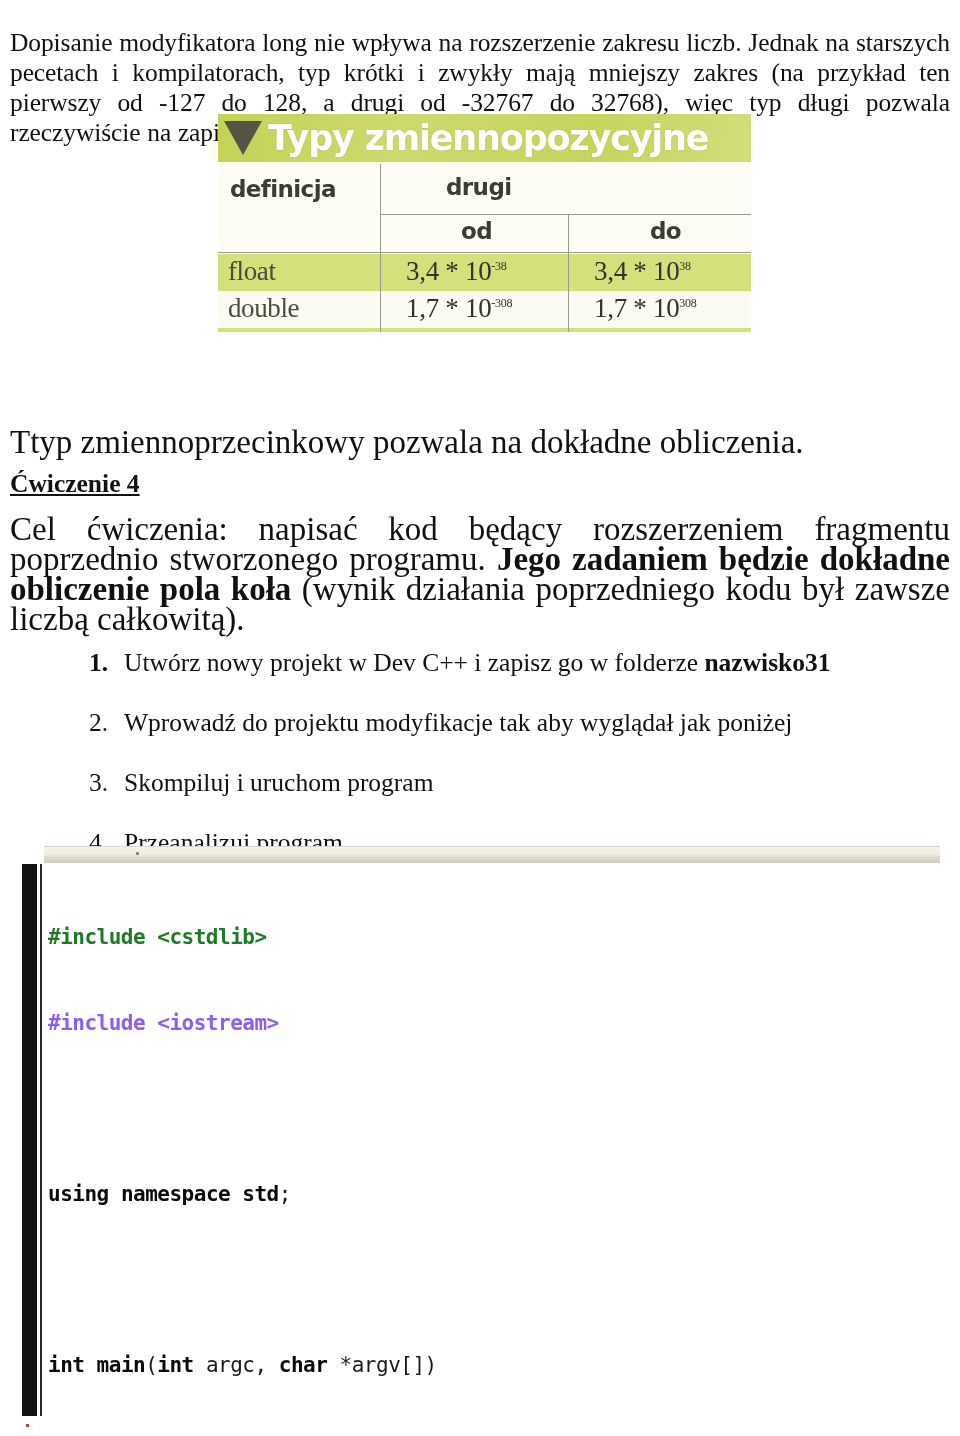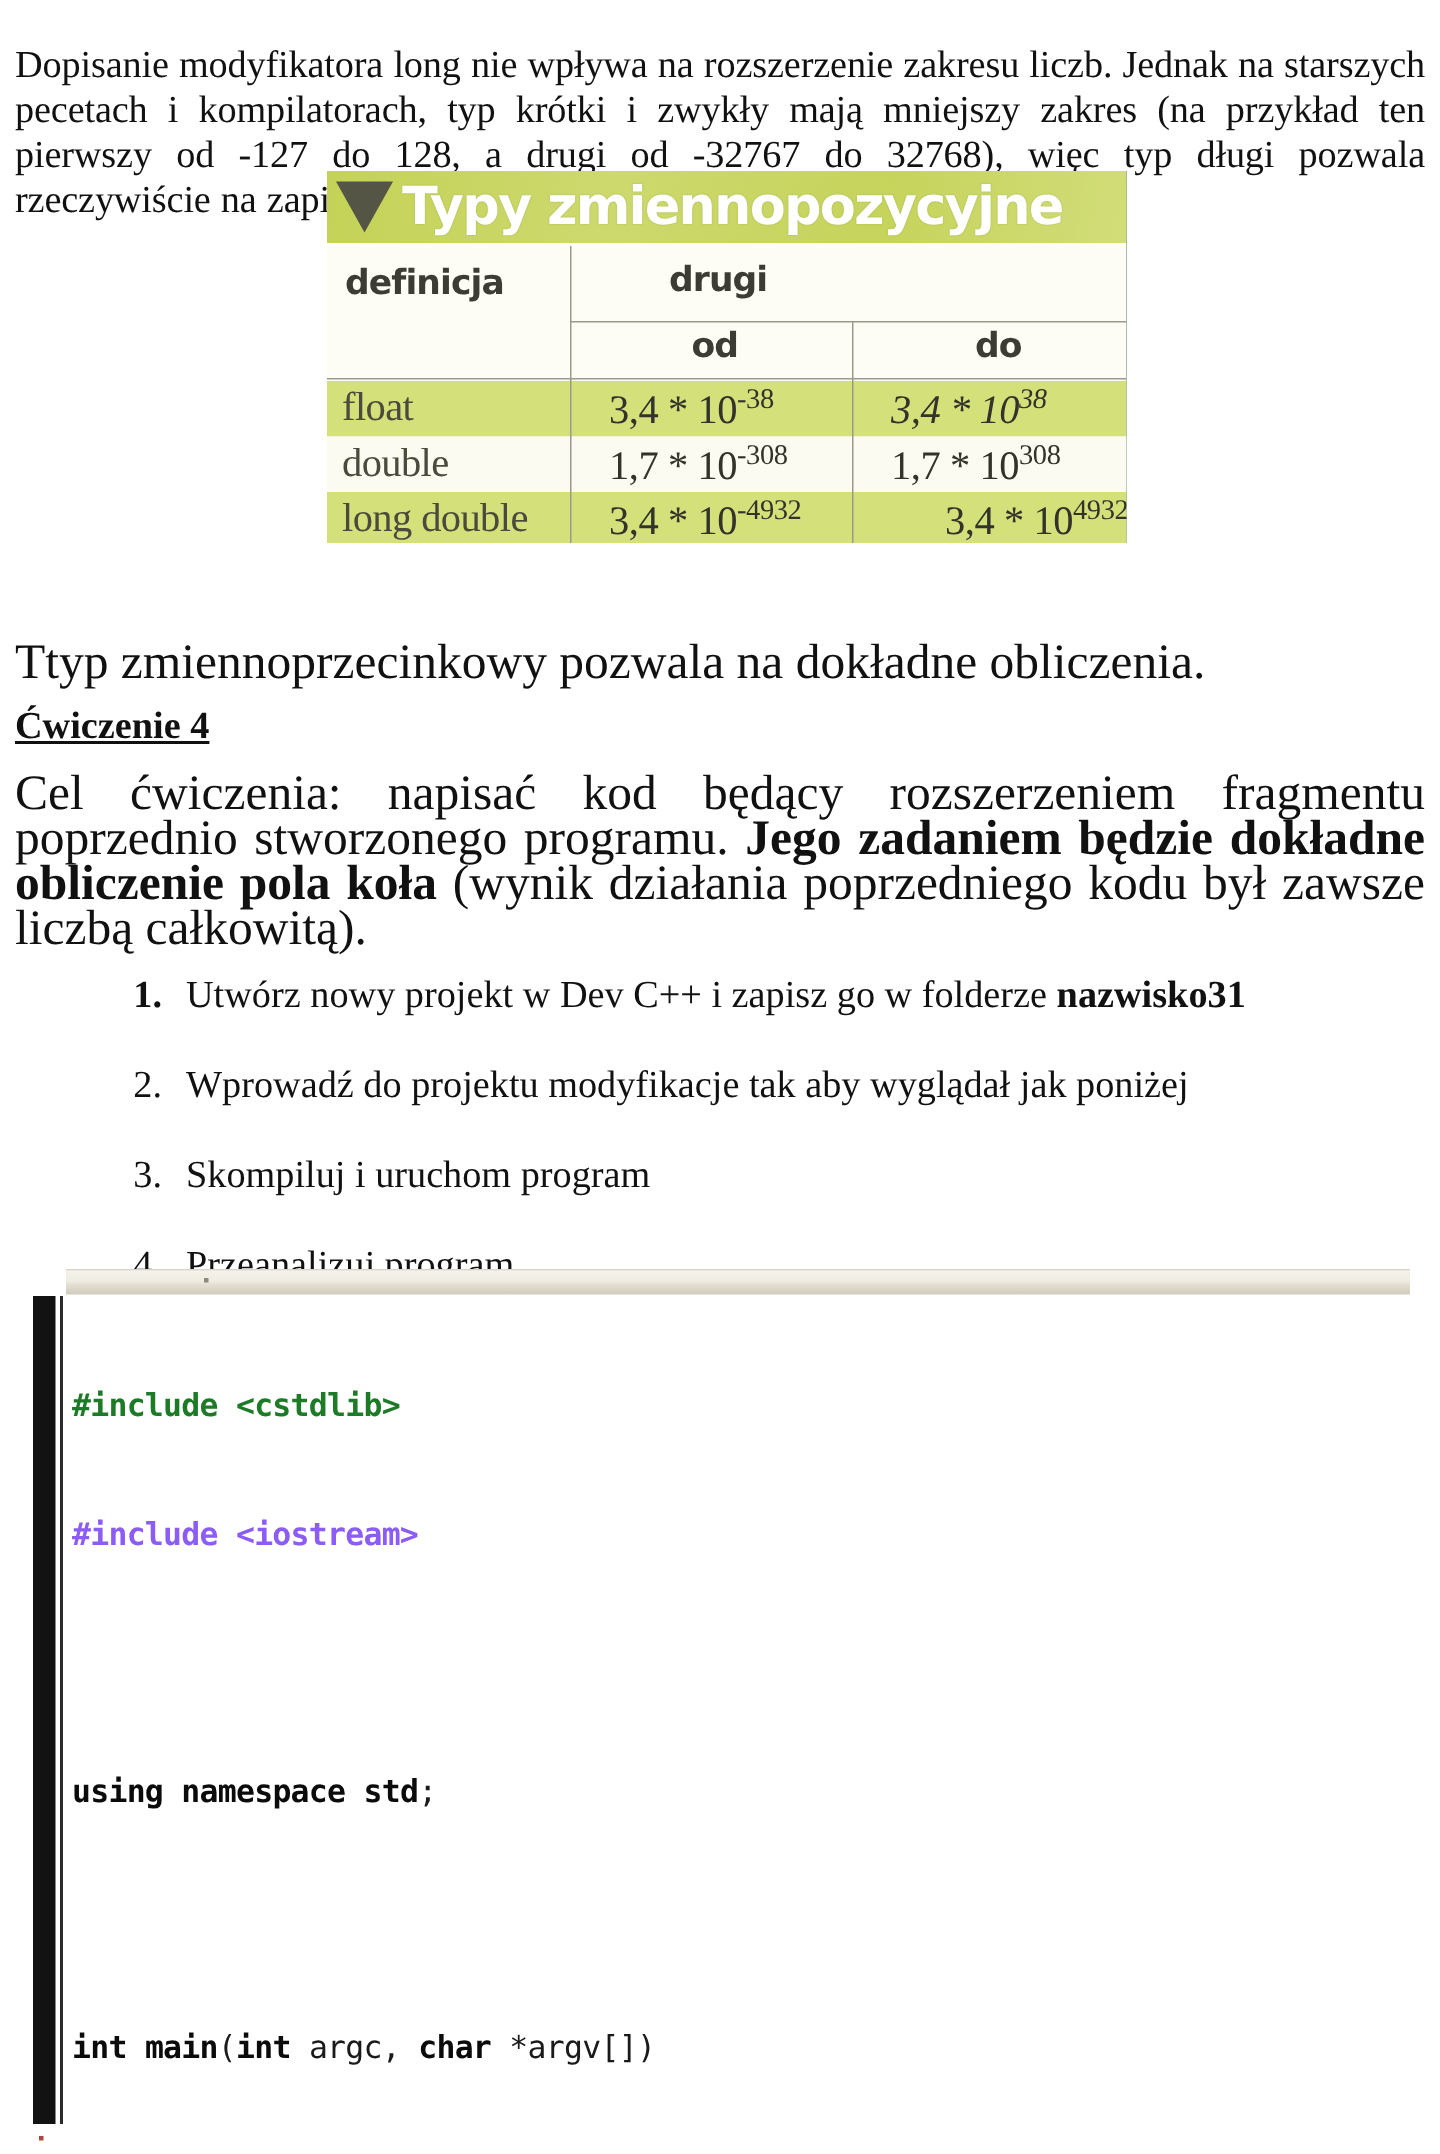--- a/index.html
+++ b/index.html
@@ -35,21 +35,21 @@
     letter-spacing: -0.1px;
     word-spacing: 0.5px;
   }
 
   
   .figure {
     position: absolute;
     left: 218px;
     top: 114px;
     width: 533px;
-    height: 248px;
+    height: 218px;
     background: #14532d;
     overflow: hidden;
   }
   .fig-title {
     position: relative;
     height: 48px;
     background: #c9d65e;
     background-image: linear-gradient(100deg,#c4d257 0%, #cdd96d 35%, #c6d45c 70%, #d2dd79 100%);
     display: flex;
     align-items: center;
@@ -93,21 +93,21 @@
   }
   .hdr { font-weight: bold; font-size: 23px; letter-spacing: -0.6px; }
   .rowbg { position: absolute; left: 0; right: 0; background: #d4e07a; }
   .rowbg.alt { background: #fbfbf2; }
   .valtxt {
     font-family: "Liberation Serif", "DejaVu Serif", serif;
     font-size: 27px;
     color: #33332b;
     letter-spacing: -0.3px;
   }
-  .valtxt sup { font-size: 19px; vertical-align: super; letter-spacing: -0.3px; }
+  .valtxt sup { font-size: 12px; vertical-align: super; letter-spacing: -0.3px; }
   .deftxt {
     font-family: "Liberation Serif", "DejaVu Serif", serif;
     font-size: 27px;
     color: #4a4a3d;
     letter-spacing: -0.4px;
   }
 
   
   .para {
     position: absolute;
@@ -225,21 +225,21 @@
       <div class="vline" style="left:162px; top:2px;  height:200px;"></div>
       <div class="vline" style="left:350px; top:52px; height:150px;"></div>
 
       <div class="cell hdr" style="left:12px;  top:14px;">definicja</div>
       <div class="cell hdr" style="left:228px; top:12px;">drugi</div>
       <div class="cell hdr" style="left:243px; top:56px;">od</div>
       <div class="cell hdr" style="left:432px; top:56px;">do</div>
 
       <div class="cell deftxt" style="left:10px;  top:94px;">float</div>
       <div class="cell valtxt" style="left:188px; top:94px;"><span>3,4 * 10</span><sup>-38</sup></div>
-      <div class="cell valtxt" style="left:376px; top:94px;font-style:italic;"><span>3,4 * 10</span><sup>38</sup></div>
+      <div class="cell valtxt" style="left:376px; top:94px;"><span>3,4 * 10</span><sup>38</sup></div>
 
       <div class="cell deftxt" style="left:10px;  top:131px;">double</div>
       <div class="cell valtxt" style="left:188px; top:131px;"><span>1,7 * 10</span><sup>-308</sup></div>
       <div class="cell valtxt" style="left:376px; top:131px;"><span>1,7 * 10</span><sup>308</sup></div>
 
       <div class="cell deftxt" style="left:10px;  top:168px;">long double</div>
       <div class="cell valtxt" style="left:188px; top:168px;"><span>3,4 * 10</span><sup>-4932</sup></div>
       <div class="cell valtxt" style="left:376px; top:168px;margin-left:36px;"><span>3,4 * 10</span><sup>4932</sup></div>
 
     </div>

